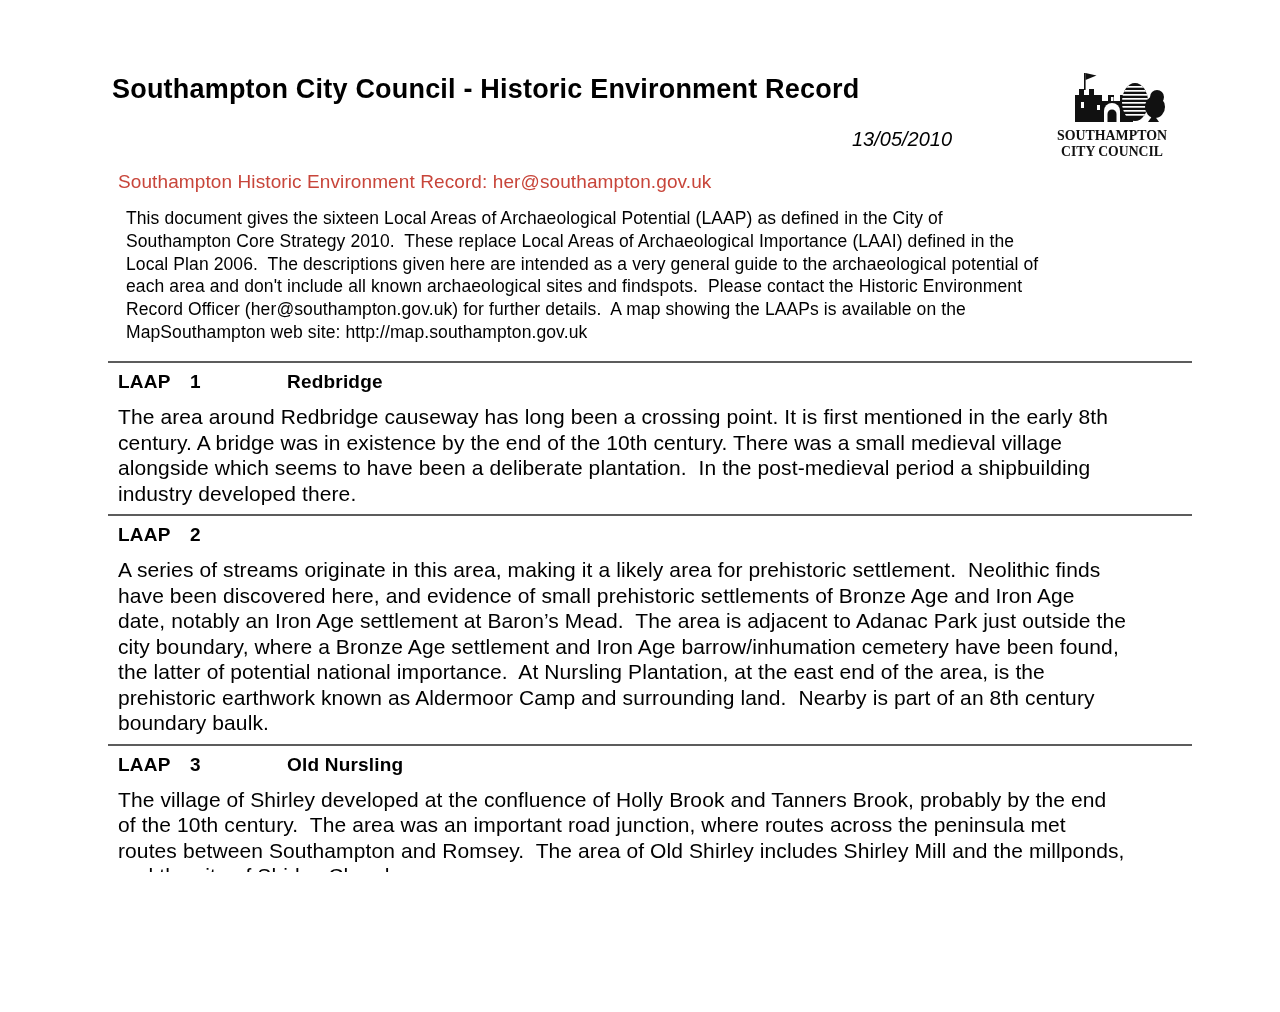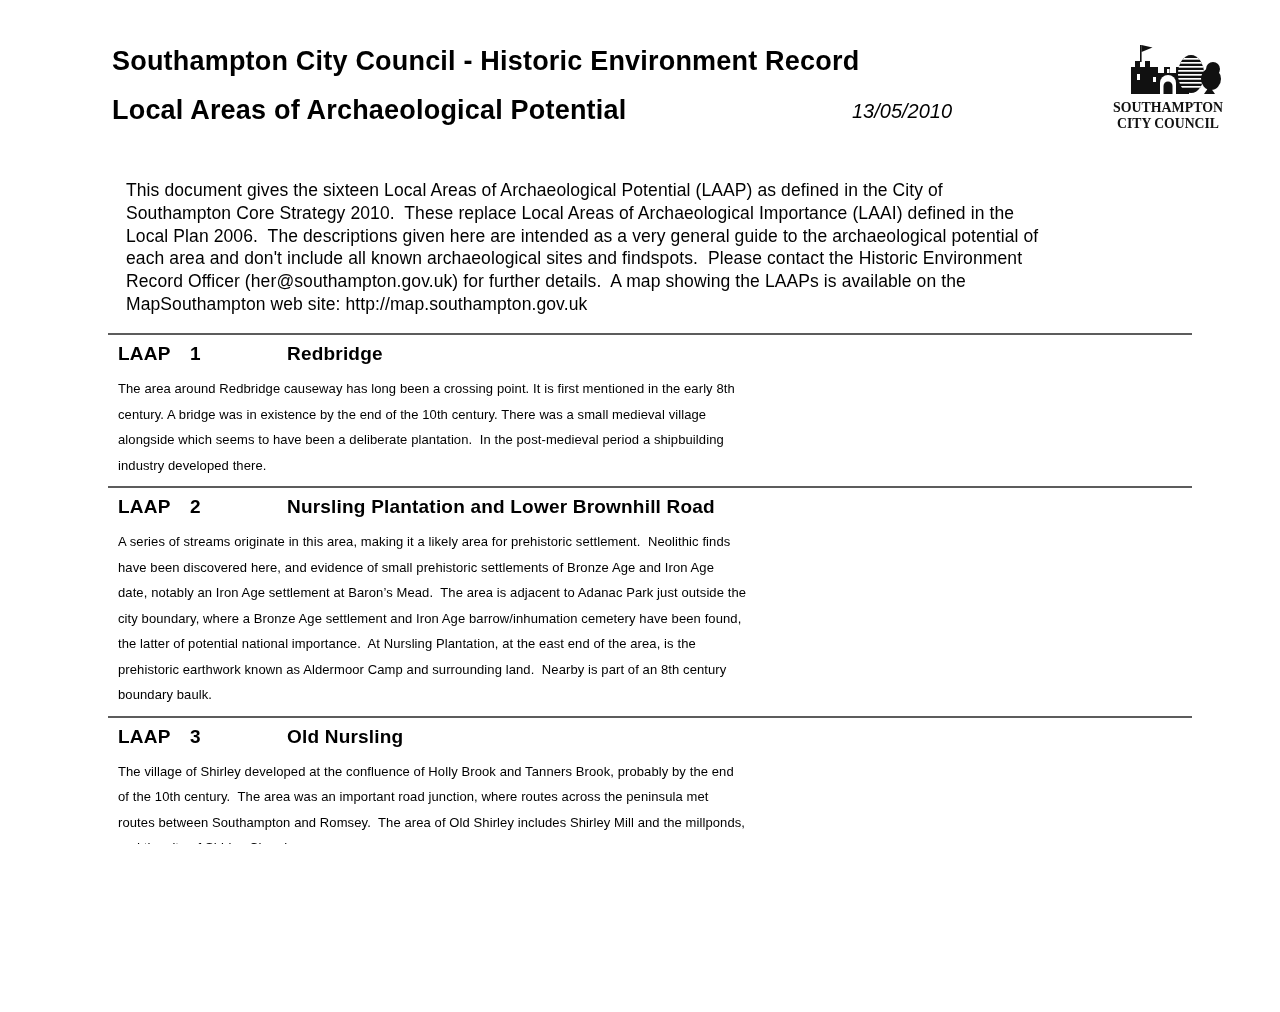--- a/index.html
+++ b/index.html
@@ -4,20 +4,21 @@
 <style>
   html, body { margin: 0; padding: 0; background: #ffffff; }
   .page {
     position: relative;
     width: 1280px;
     height: 844px;
     background: #ffffff;
     overflow: hidden;
     font-family: "Liberation Sans", sans-serif;
     color: #000000;
+    margin-top: 28px;
   }
   .doc-title {
     position: absolute;
     left: 112px;
     top: 46px;
     margin: 0;
     font-size: 27px;
     font-weight: bold;
     letter-spacing: 0.2px;
     white-space: nowrap;
@@ -36,21 +37,21 @@
     position: absolute;
     left: 852px;
     top: 100px;
     font-size: 20px;
     font-style: italic;
     white-space: nowrap;
     text-align: center;
   }
   .logo {
     position: absolute;
-    left: 1111px;
+    left: 1055px;
     top: 32px;
     width: 114px;
     height: 104px;
   }
   .contact-line {
     position: absolute;
     left: 118px;
     top: 143px;
     font-size: 19px;
     color: #c8453a;
@@ -83,21 +84,21 @@
     display: flex;
     margin: 8px 0 0 10px;
     font-size: 19px;
     font-weight: bold;
     letter-spacing: 0.2px;
   }
   .sec-code { width: 72px; }
   .sec-num  { width: 97px; }
   .sec-body {
     margin: 11px 0 8px 10px;
-    font-size: 13px;
+    font-size: 21px;
     line-height: 25.5px;
     letter-spacing: 0.1px;
     white-space: pre;
   }
   .clipped-remnants { position: absolute; left: 0; top: 1005px; width: 1280px; height: 7px; }
   .clipped-remnants span {
     position: absolute;
     top: 0;
     height: 2px;
     width: 7px;
@@ -105,21 +106,20 @@
     display: block;
   }
   .logo-text { font-family: "Liberation Serif", serif; font-weight: bold; fill: #111111; }
 </style>
 </head>
 <body>
 
 <div class="page">
 
   <h1 class="doc-title">Southampton City Council - Historic Environment Record</h1>
-  <h2 class="doc-subtitle">Local Areas of Archaeological Potential</h2>
   <span class="doc-date">13/05/2010</span>
 
   <div class="logo">
     <svg width="114" height="104" viewBox="0 0 114 104">
 
       <path fill="#111111" d="M20 62 V35 h4 v-6 h5 v6 h5 v-6 h5 v6 h4 V62 Z"></path>
 
       <path fill="#111111" d="M36 62 V41 h5 v-6 h6 v6 h6 v-6 h6 v6 h6 v-6 h6 v6 h7 V62 Z"></path>
 
       <rect x="29" y="13" width="1.6" height="17" fill="#111111"></rect>
@@ -151,20 +151,21 @@
       <circle cx="102" cy="37" r="7" fill="#111111"></circle>
       <ellipse cx="100" cy="47" rx="10" ry="11" fill="#111111"></ellipse>
       <rect x="96.5" y="55" width="4" height="7" fill="#111111"></rect>
       <path fill="#111111" d="M93 62 l3.5 -5 h4 l3.5 5 Z"></path>
 
       <text class="logo-text" x="57" y="80" font-size="15.5" text-anchor="middle" textLength="110" lengthAdjust="spacingAndGlyphs">SOUTHAMPTON</text>
       <text class="logo-text" x="57" y="96" font-size="15.5" text-anchor="middle" textLength="102" lengthAdjust="spacingAndGlyphs">CITY COUNCIL</text>
     </svg>
   </div>
 
+  <div class="contact-line">Southampton Historic Environment Record: her@southampton.gov.uk</div>
 
   <p class="intro">This document gives the sixteen Local Areas of Archaeological Potential (LAAP) as defined in the City of
 Southampton Core Strategy 2010.  These replace Local Areas of Archaeological Importance (LAAI) defined in the
 Local Plan 2006.  The descriptions given here are intended as a very general guide to the archaeological potential of
 each area and don't include all known archaeological sites and findspots.  Please contact the Historic Environment
 Record Officer (her@southampton.gov.uk) for further details.  A map showing the LAAPs is available on the
 MapSouthampton web site: http://map.southampton.gov.uk</p>
 
   <div class="sections">
 
@@ -179,21 +180,20 @@
 century. A bridge was in existence by the end of the 10th century. There was a small medieval village
 alongside which seems to have been a deliberate plantation.  In the post-medieval period a shipbuilding
 industry developed there.</p>
     </section>
 
     <section>
       <div class="rule"></div>
       <div class="sec-head">
         <span class="sec-code">LAAP</span>
         <span class="sec-num">2</span>
-        <span class="sec-title">Nursling Plantation and Lower Brownhill Road</span>
       </div>
       <p class="sec-body">A series of streams originate in this area, making it a likely area for prehistoric settlement.  Neolithic finds
 have been discovered here, and evidence of small prehistoric settlements of Bronze Age and Iron Age
 date, notably an Iron Age settlement at Baron’s Mead.  The area is adjacent to Adanac Park just outside the
 city boundary, where a Bronze Age settlement and Iron Age barrow/inhumation cemetery have been found,
 the latter of potential national importance.  At Nursling Plantation, at the east end of the area, is the
 prehistoric earthwork known as Aldermoor Camp and surrounding land.  Nearby is part of an 8th century
 boundary baulk.</p>
     </section>
 

